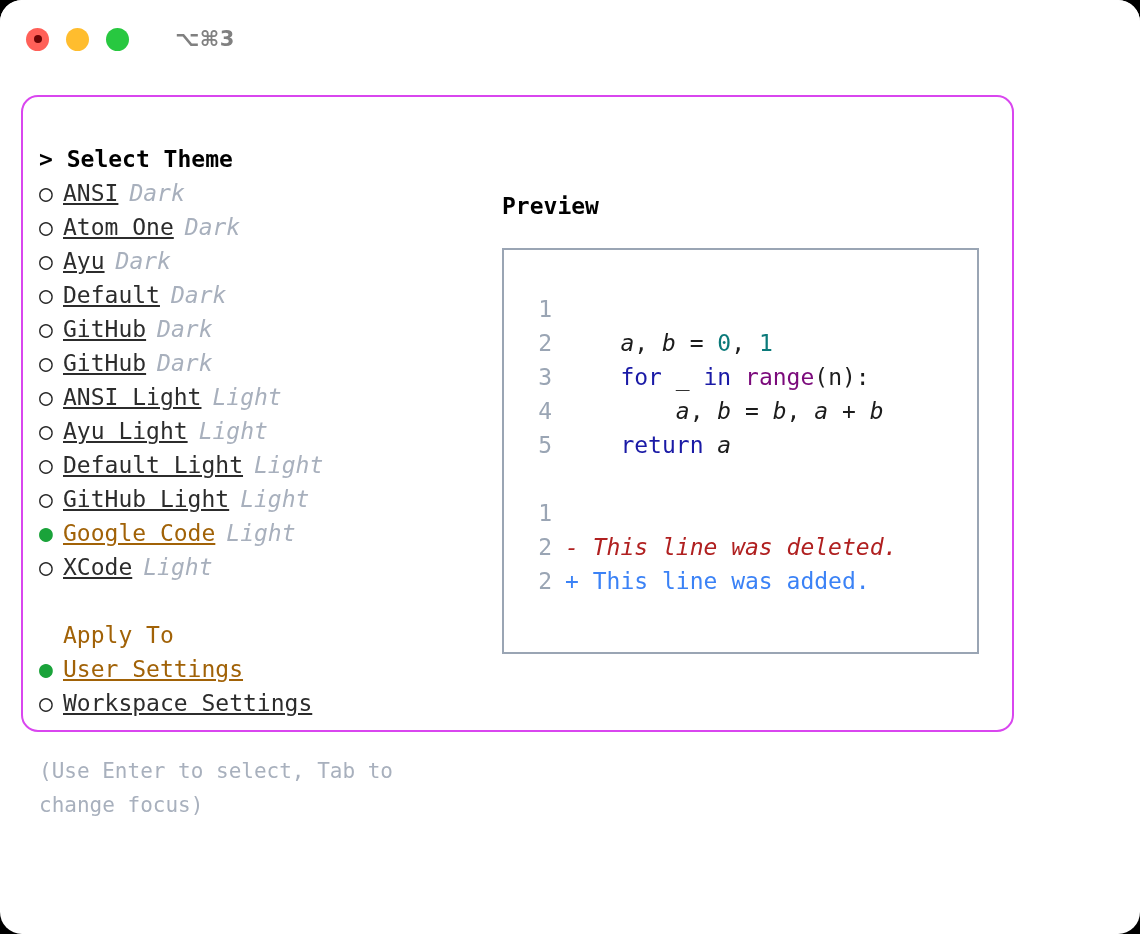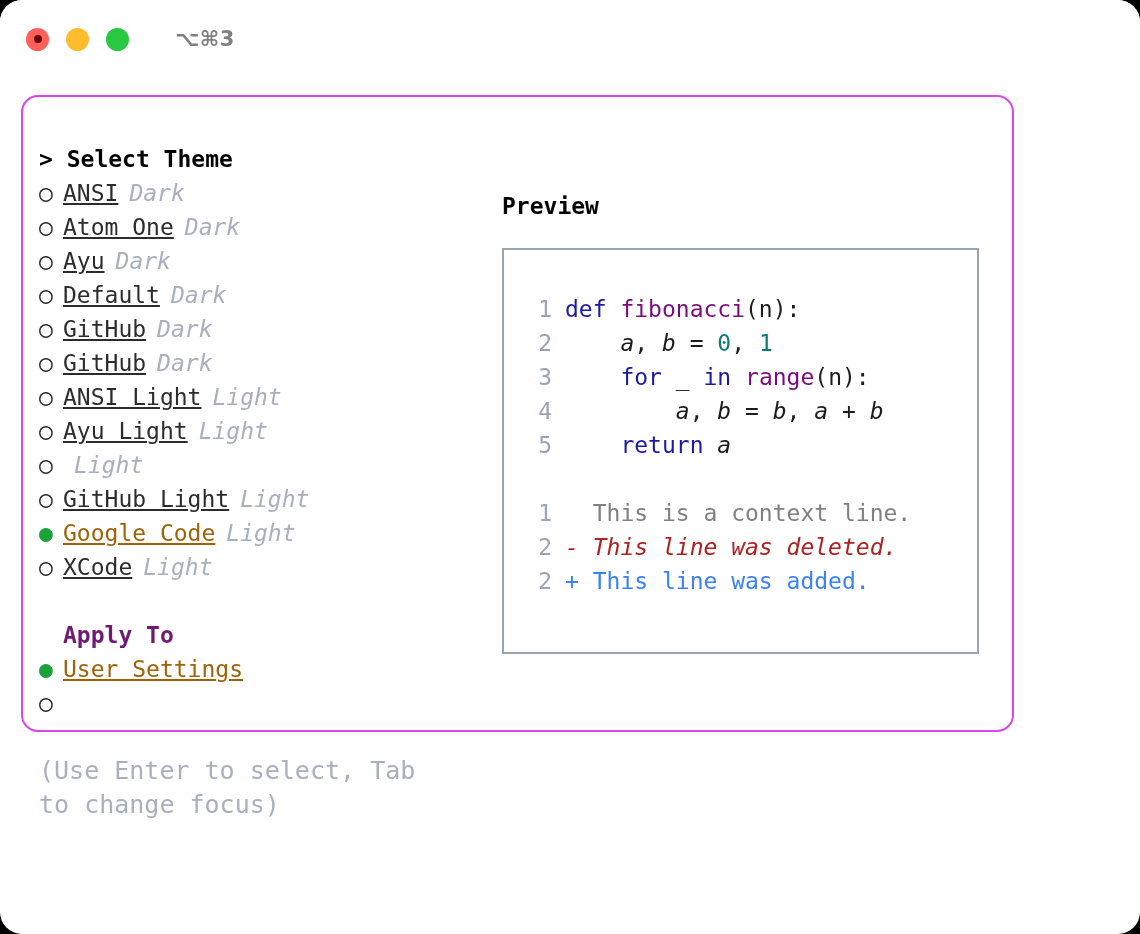--- a/index.html
+++ b/index.html
@@ -138,29 +138,28 @@
     color: #a8b0bd;
     margin-left: 11px;
     font-style: italic;
   }
 
   .section-spacer { height: 34px; }
 
   .section-head {
     font-size: 23px;
     line-height: 34px;
-    color: #701a75;
+    color: #a16207;
     padding-left: 24px;
     white-space: pre;
-    font-weight: bold;
   }
 
   .hint {
     margin-top: 34px;
-    font-size: 25px;
+    font-size: 21px;
     line-height: 34px;
     color: #a8b0bd;
     width: 410px;
     white-space: pre-wrap;
   }
 
   
   .right-col {
     position: absolute;
     left: 479px;
@@ -240,52 +239,52 @@
 
           <div id="theme-list">
               <div class="opt-row"><span class="bullet">○</span><span class="opt-name">ANSI</span><span class="opt-tag">Dark</span></div>
               <div class="opt-row"><span class="bullet">○</span><span class="opt-name">Atom One</span><span class="opt-tag">Dark</span></div>
               <div class="opt-row"><span class="bullet">○</span><span class="opt-name">Ayu</span><span class="opt-tag">Dark</span></div>
               <div class="opt-row"><span class="bullet">○</span><span class="opt-name">Default</span><span class="opt-tag">Dark</span></div>
               <div class="opt-row"><span class="bullet">○</span><span class="opt-name">GitHub</span><span class="opt-tag">Dark</span></div>
               <div class="opt-row"><span class="bullet">○</span><span class="opt-name">GitHub</span><span class="opt-tag">Dark</span></div>
               <div class="opt-row"><span class="bullet">○</span><span class="opt-name">ANSI Light</span><span class="opt-tag">Light</span></div>
               <div class="opt-row"><span class="bullet">○</span><span class="opt-name">Ayu Light</span><span class="opt-tag">Light</span></div>
-              <div class="opt-row"><span class="bullet">○</span><span class="opt-tag">Light</span></div>
+              <div class="opt-row"><span class="bullet">○</span><span class="opt-name">Default Light</span><span class="opt-tag">Light</span></div>
               <div class="opt-row"><span class="bullet">○</span><span class="opt-name">GitHub Light</span><span class="opt-tag">Light</span></div>
               <div class="opt-row selected"><span class="bullet sel">●</span><span class="opt-name">Google Code</span><span class="opt-tag">Light</span></div>
               <div class="opt-row"><span class="bullet">○</span><span class="opt-name">XCode</span><span class="opt-tag">Light</span></div>
             </div>
 
           <div class="section-spacer"></div>
 
           <div class="section-head">Apply To</div>
 
           <div id="apply-list">
               <div class="opt-row selected"><span class="bullet sel">●</span><span class="opt-name">User Settings</span></div>
-              <div class="opt-row"><span class="bullet">○</span></div>
+              <div class="opt-row"><span class="bullet">○</span><span class="opt-name">Workspace Settings</span></div>
             </div>
 
           <div class="hint">(Use Enter to select, Tab to change focus)</div>
         </div>
 
         <div class="right-col">
           <div class="preview-title">Preview</div>
 
           <div class="preview-box">
             <div id="code-block">
-                <div class="code-line"><span class="gutter">1</span><span class="code-text"><span class="tok-kw">def </span><span class="tok-fn">fibonacci</span><span class="tok-plain">(n):</span></span></div>
+                <div class="code-line"><span class="gutter">1</span></div>
                 <div class="code-line"><span class="gutter">2</span><span class="code-text"><span class="tok-plain">    </span><span class="tok-var">a</span><span class="tok-plain">, </span><span class="tok-var">b</span><span class="tok-plain"> = </span><span class="tok-num">0</span><span class="tok-plain">, </span><span class="tok-num">1</span></span></div>
                 <div class="code-line"><span class="gutter">3</span><span class="code-text"><span class="tok-plain">    </span><span class="tok-kw">for</span><span class="tok-plain"> _ </span><span class="tok-kw">in</span><span class="tok-plain"> </span><span class="tok-fn">range</span><span class="tok-plain">(n):</span></span></div>
                 <div class="code-line"><span class="gutter">4</span><span class="code-text"><span class="tok-plain">        </span><span class="tok-var">a</span><span class="tok-plain">, </span><span class="tok-var">b</span><span class="tok-plain"> = </span><span class="tok-var">b</span><span class="tok-plain">, </span><span class="tok-var">a</span><span class="tok-plain"> + </span><span class="tok-var">b</span></span></div>
                 <div class="code-line"><span class="gutter">5</span><span class="code-text"><span class="tok-plain">    </span><span class="tok-kw">return</span><span class="tok-plain"> </span><span class="tok-var">a</span></span></div>
               </div>
             <div class="blank-line"></div>
             <div id="diff-block">
-                <div class="code-line"><span class="gutter">1</span><span class="code-text diff-ctx"><span> </span><span> This is a context line.</span></span></div>
+                <div class="code-line"><span class="gutter">1</span></div>
                 <div class="code-line"><span class="gutter">2</span><span class="code-text diff-del"><span>-</span><span> This line was deleted.</span></span></div>
                 <div class="code-line"><span class="gutter">2</span><span class="code-text diff-add"><span>+</span><span> This line was added.</span></span></div>
               </div>
           </div>
         </div>
 
       </div>
     </div>
   </div>
 </div>

